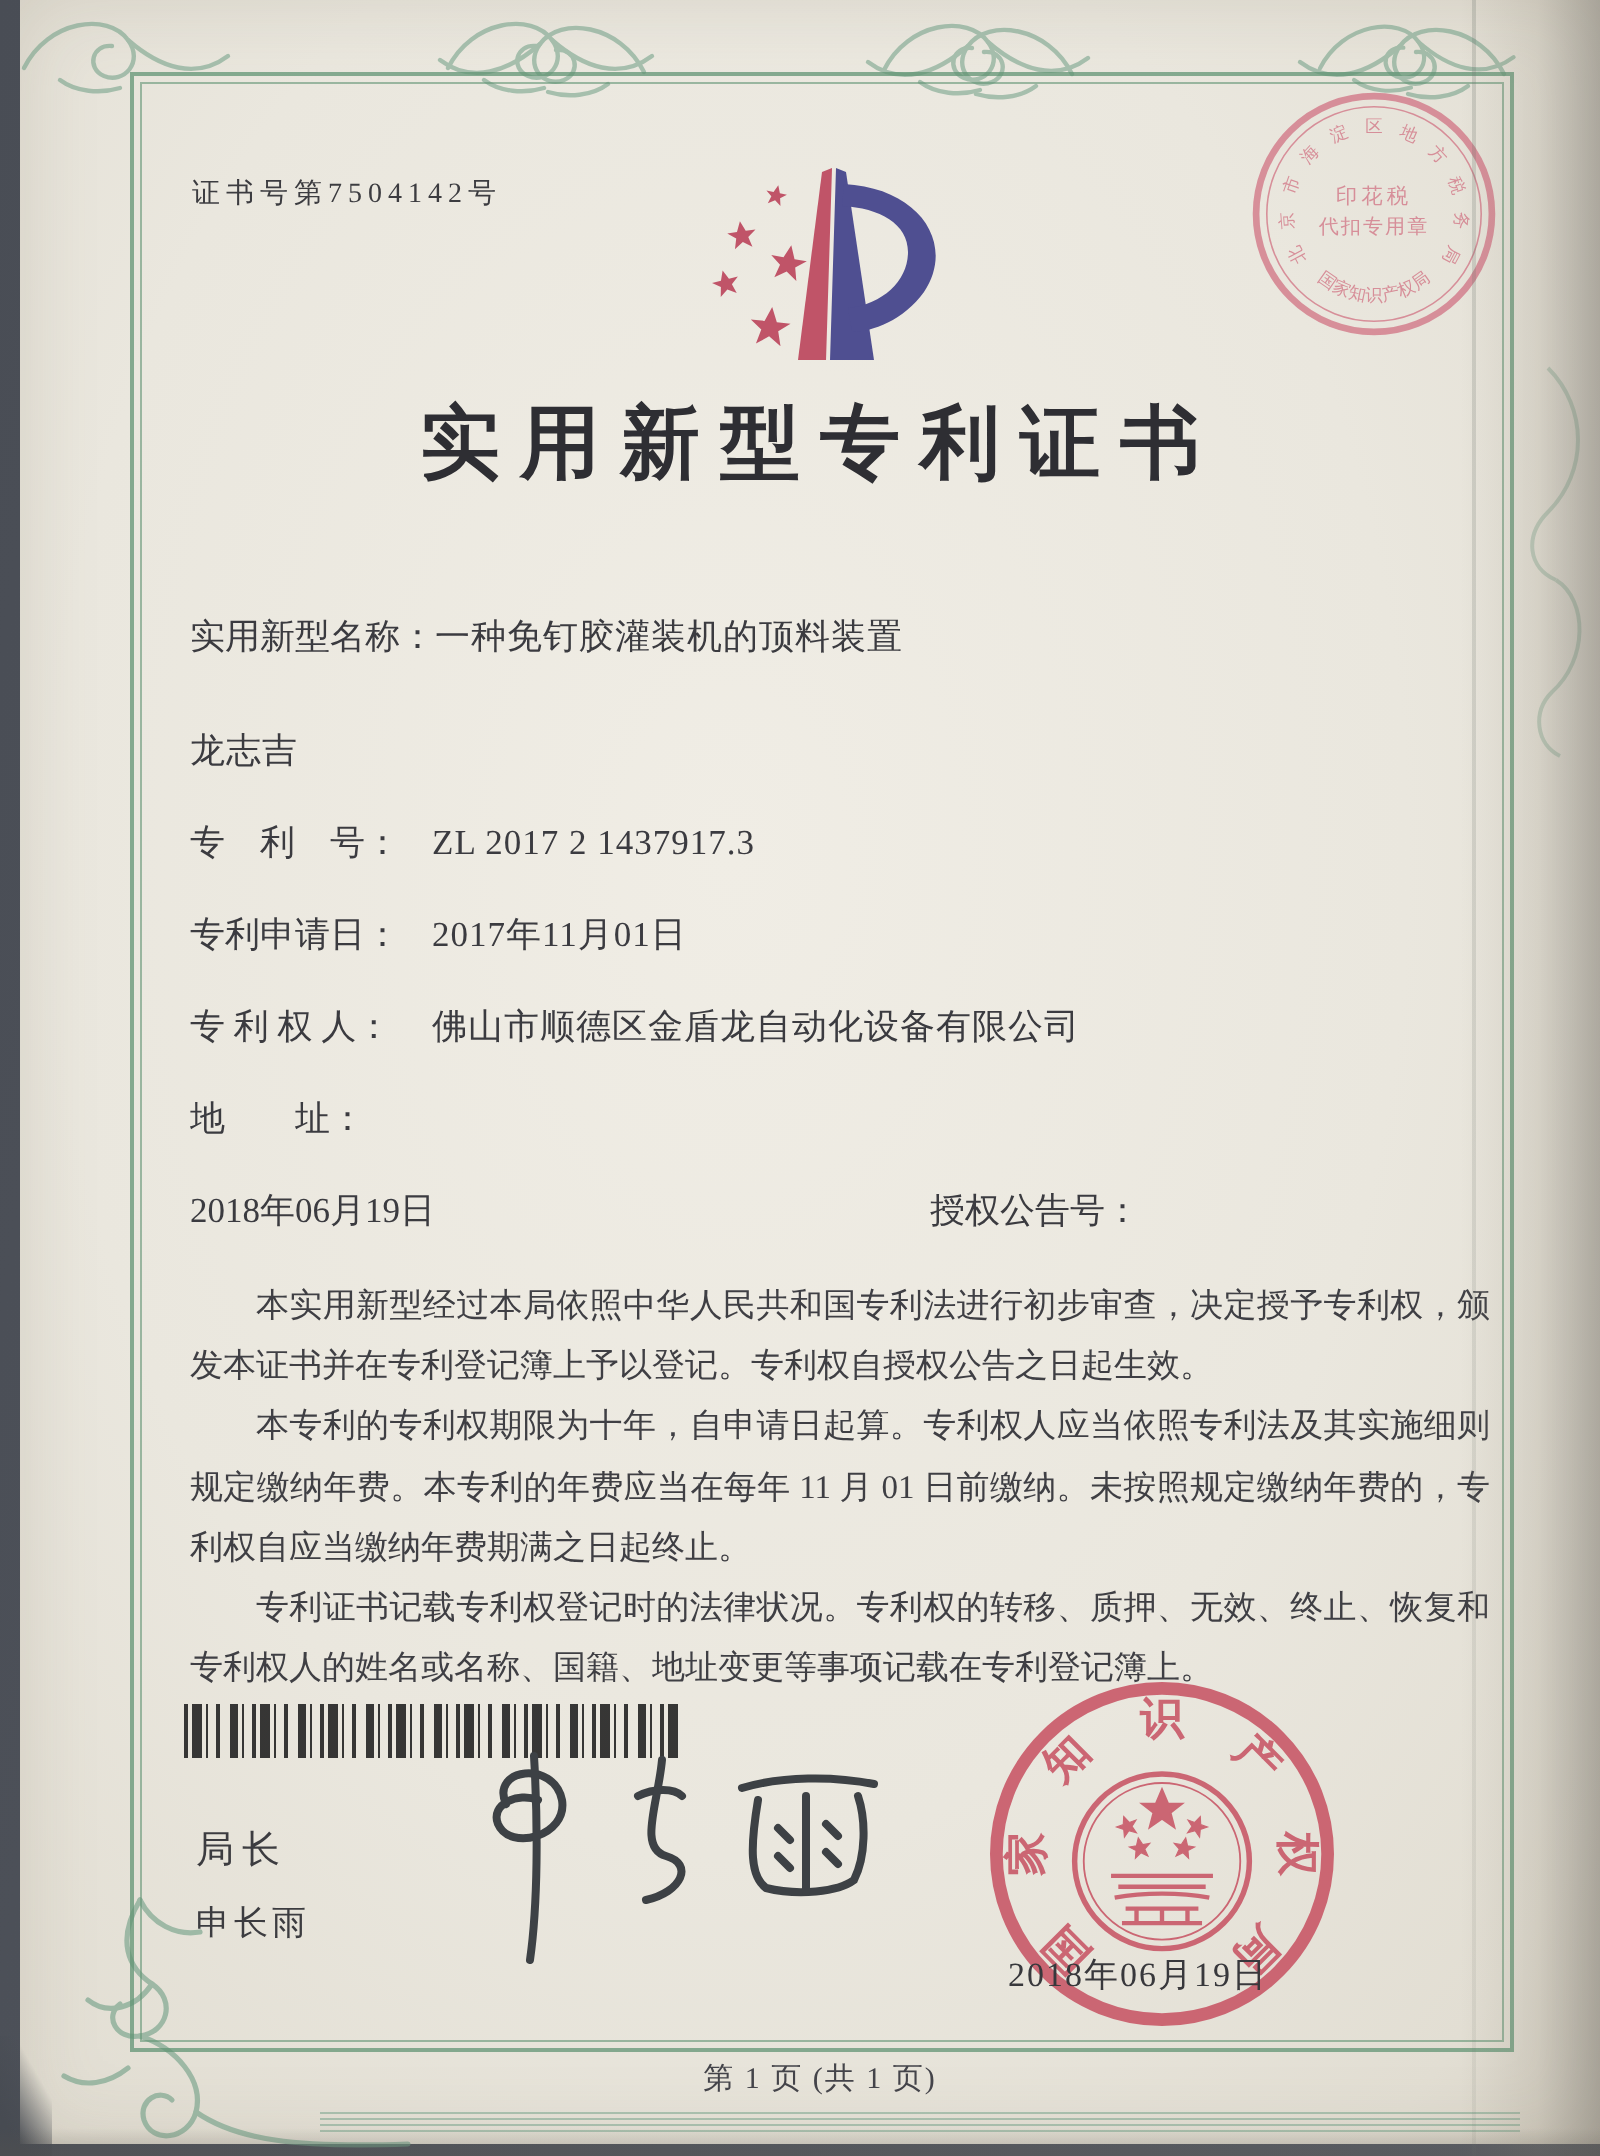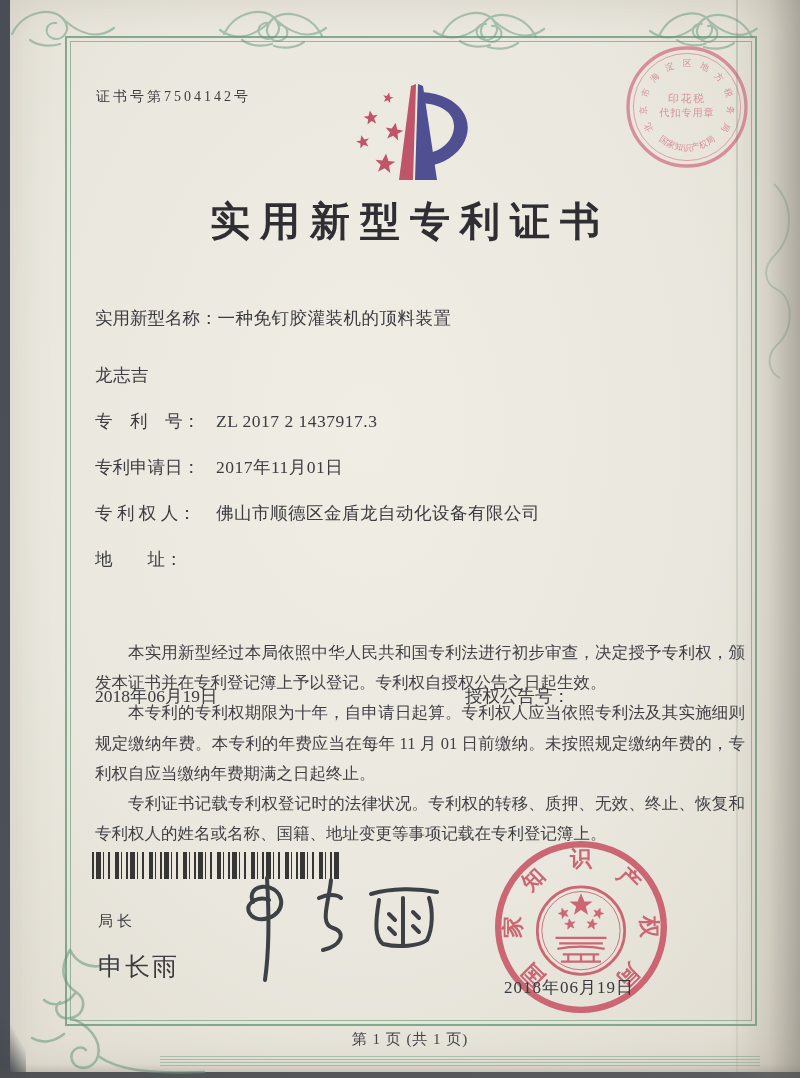--- a/index.html
+++ b/index.html
@@ -55,22 +55,22 @@
   .body-text{position:absolute;left:85px;top:638px;width:650px;font-size:16.5px;
              line-height:1.83;color:#3f3f44;text-align:justify;}
   .body-text p{margin:0;text-indent:2em;}
 
   
   .barcode{position:absolute;left:82px;top:852px;width:248px;height:27px;opacity:.88;
      background:repeating-linear-gradient(90deg,
        #1e1e1e 0 2px,transparent 2px 4px,#1e1e1e 4px 9px,transparent 9px 11px,
        #1e1e1e 11px 12px,transparent 12px 16px,#1e1e1e 16px 18px,transparent 18px 23px,
        #1e1e1e 23px 27px,transparent 27px 29px,#1e1e1e 29px 30px,transparent 30px 34px);}
-  .commissioner-label{position:absolute;left:88px;top:912px;font-size:15px;letter-spacing:4px;color:#3c3c40;}
-  .commissioner-name{position:absolute;left:88px;top:950px;font-size:25px;letter-spacing:2px;color:#3c3c40;}
+  .commissioner-label{position:absolute;left:88px;top:912px;font-size:19px;letter-spacing:4px;color:#3c3c40;}
+  .commissioner-name{position:absolute;left:88px;top:950px;font-size:17px;letter-spacing:2px;color:#3c3c40;}
   .signature{position:absolute;left:205px;top:872px;width:235px;height:115px;}
   .big-seal{position:absolute;left:480px;top:836px;width:182px;height:182px;opacity:.88;}
   .big-seal text{fill:#c85565;font-family:"Liberation Serif","DejaVu Serif",serif;font-weight:bold;}
   .seal-date{position:absolute;left:494px;top:976px;font-size:17px;letter-spacing:1px;color:#38383c;}
   .page-footer{position:absolute;left:0;top:1030px;width:800px;text-align:center;
                font-size:15px;color:#44444a;letter-spacing:1px;}
 </style>
 </head>
 <body>
 
@@ -180,21 +180,21 @@
         <span class="field-value">ZL 2017 2 1437917.3</span>
       </div>
       <div class="field-row">
         <span class="field-label">专利申请日：</span>
         <span class="field-value">2017年11月01日</span>
       </div>
       <div class="field-row">
         <span class="field-label">专 利 权 人：</span>
         <span class="field-value">佛山市顺德区金盾龙自动化设备有限公司</span>
       </div>
-      <div class="field-row" style="width:578px;flex-direction:column;">
+      <div class="field-row" style="width:578px;">
         <span class="field-label">地　　址：</span>
       </div>
       <div class="grant-row">
         <span class="grant-left">
           <span>2018年06月19日</span>
         </span>
         <span class="grant-right">
           <span class="field-label" style="flex-basis:auto">授权公告号：</span>
         </span>
       </div>

